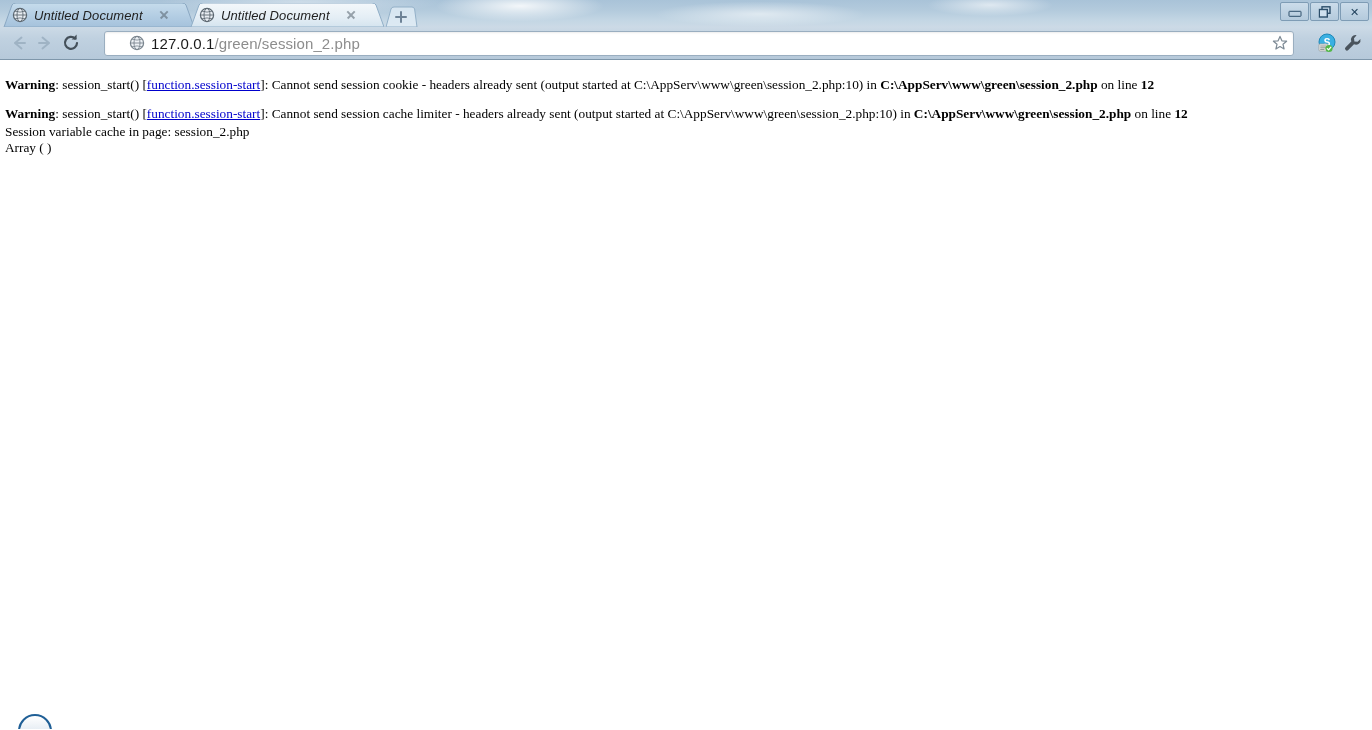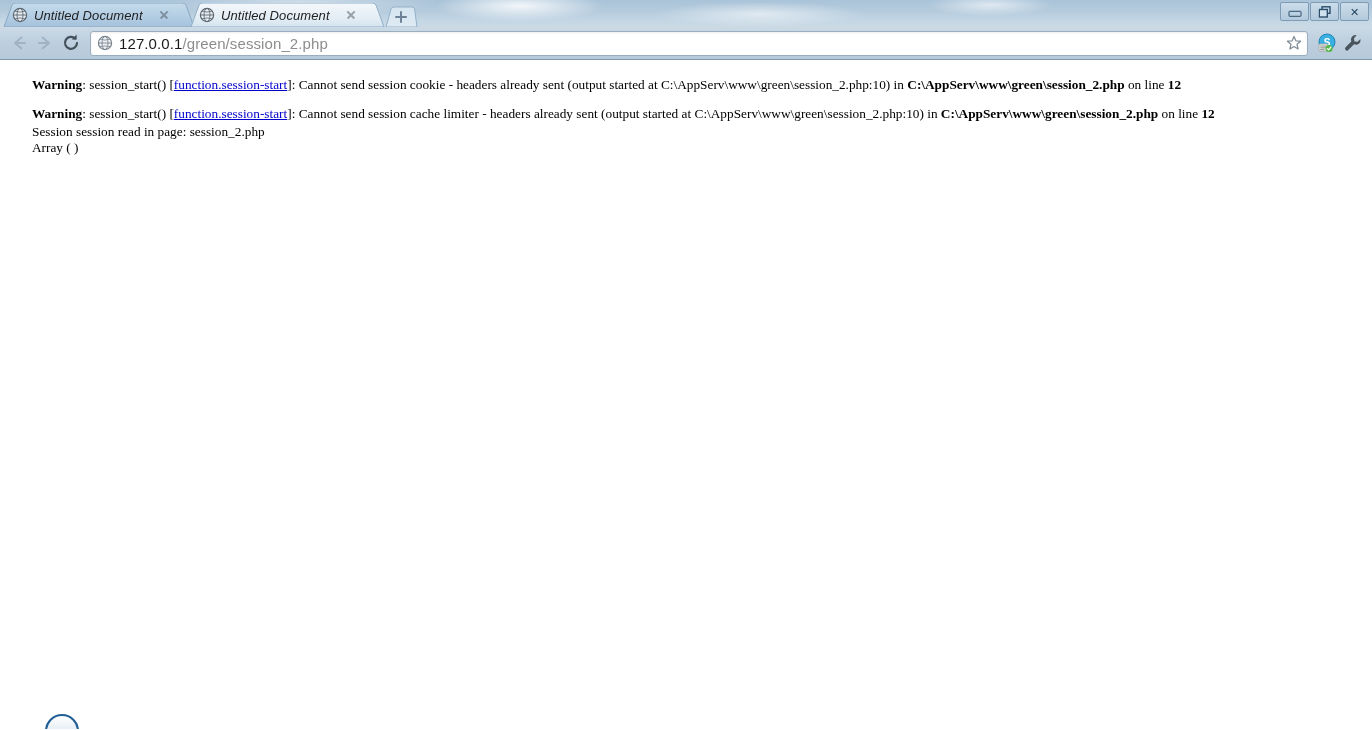--- a/index.html
+++ b/index.html
@@ -182,27 +182,27 @@
     width: 26px;
     height: 26px;
     display: flex;
     align-items: center;
     justify-content: center;
     flex: 0 0 auto;
   }
   .omnibox {
     flex: 1 1 auto;
     height: 25px;
-    margin: 0 6px;
+    margin: 0 20px;
     background: #ffffff;
     border: 1px solid #9aaec0;
     border-radius: 3px;
     display: flex;
     align-items: center;
-    padding: 0 4px 0 6px;
+    padding: 0 4px 0 24px;
     box-sizing: border-box;
     box-shadow: inset 0 1px 2px rgba(0,0,0,0.08);
   }
   .omni-favicon { width: 16px; height: 16px; flex: 0 0 16px; margin-right: 6px; }
   .omni-url {
     flex: 1 1 auto;
     font-size: 15px;
     font-family: "Liberation Sans", sans-serif;
     color: #8d8d8d;
     white-space: nowrap;
@@ -231,21 +231,20 @@
   
   .page {
     position: relative;
     background: #ffffff;
     height: 669px;
     overflow: hidden;
     font-family: "Liberation Serif", "DejaVu Serif", serif;
     font-size: 13.3px;
     color: #000000;
     padding: 0;
-    margin-left: 27px;
   }
   .php-warning {
     margin: 14px 0 0 5px;
     line-height: 1.15;
     white-space: nowrap;
   }
   .php-warning:first-child { margin-top: 17px; }
   .php-line {
     margin: 0 0 0 5px;
     line-height: 1.2;
@@ -417,19 +416,19 @@
   <div class="page">
 
     <div class="php-warning">
       <b class="wtitle">Warning</b><span>: </span><span>session_start() </span><span>[</span><a class="php-link" href="#">function.session-start</a><span>]</span><span>: Cannot send session cookie - headers already sent (output started at C:\AppServ\www\green\session_2.php:10) in </span><b class="path">C:\AppServ\www\green\session_2.php</b><span> on line </span><b class="lineno">12</b>
     </div>
 
     <div class="php-warning">
       <b class="wtitle">Warning</b><span>: </span><span>session_start() </span><span>[</span><a class="php-link" href="#">function.session-start</a><span>]</span><span>: Cannot send session cache limiter - headers already sent (output started at C:\AppServ\www\green\session_2.php:10) in </span><b class="path">C:\AppServ\www\green\session_2.php</b><span> on line </span><b class="lineno">12</b>
     </div>
 
-    <div class="php-line first-after">Session session read in page: session_2.php</div>
+    <div class="php-line first-after">Session variable cache in page: session_2.php</div>
     <div class="php-line">Array ( )</div>
 
     <div class="corner-circle"></div>
   </div>
 
 </div>
 
 </body></html>

